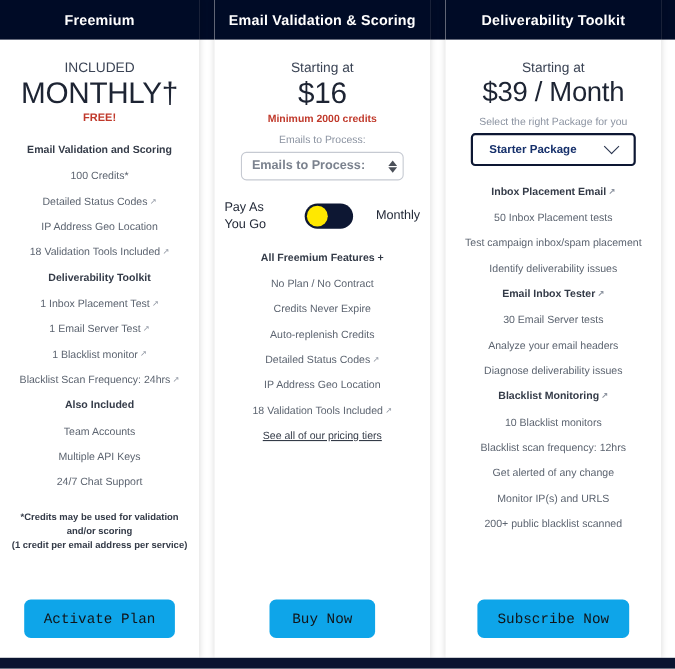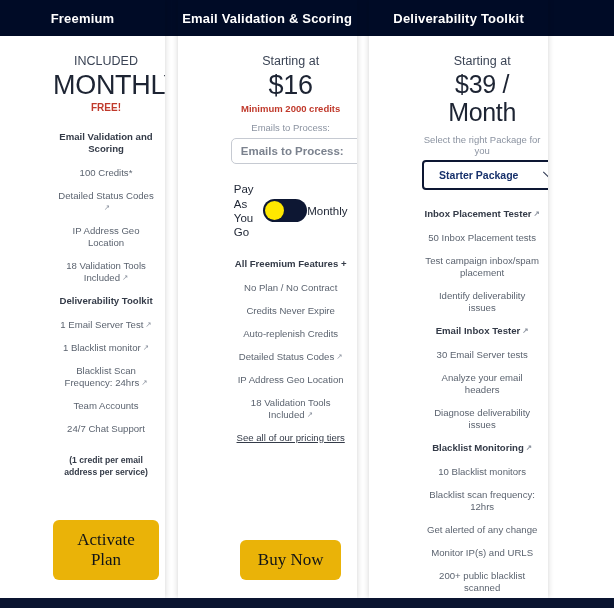--- a/index.html
+++ b/index.html
@@ -32,21 +32,21 @@
   .bottom-band {
     position: absolute;
     left: 0; bottom: 0;
     width: 614px;
     height: 10px;
     background: #0a1430;
   }
   .cards {
     position: absolute;
     left: 0; top: 0;
-    width: 548px;
+    width: 614px;
     height: 598px;
     display: flex;
     align-items: stretch;
   }
   .card {
     position: relative;
     background: #ffffff;
     display: flex;
     flex-direction: column;
     box-shadow: 0 0 6px rgba(0,0,0,0.18);
@@ -70,21 +70,20 @@
     letter-spacing: 0.2px;
     flex: 0 0 auto;
   }
   .card-body {
     flex: 1 1 auto;
     display: flex;
     flex-direction: column;
     align-items: flex-end;
     padding: 0 6px;
     box-sizing: border-box;
-    margin-left: 47px;
   }
 
   .price-block {
     text-align: center;
     width: 100%;
     padding-top: 18px;
   }
   .starting {
     font-size: 12.5px;
     color: #3b4455;
@@ -257,29 +256,29 @@
 
   
   .cta-wrap {
     margin-top: auto;
     width: 100%;
     display: flex;
     justify-content: center;
     padding-bottom: 18px;
   }
   .cta {
-    background: #eab308;
+    background: #0ea5e9;
     color: #111418;
-    font-size: 17px;
+    font-size: 13px;
     border: none;
     border-radius: 6px;
     padding: 10px 18px;
     min-width: 96px;
     cursor: pointer;
-    font-family: Liberation Serif, serif;
+    font-family: Liberation Mono, monospace;
   }
 </style>
 </head>
 <body>
 
 <div id="page">
 
   <div class="top-band"></div>
 
   <div class="cards">
@@ -295,29 +294,33 @@
         </div>
 
         <div class="features">
           <div class="feat bold"><span>Email Validation and Scoring</span></div>
           <div class="feat"><span>100 Credits*</span></div>
           <div class="feat"><span>Detailed Status Codes</span><span class="ext">↗</span></div>
           <div class="feat"><span>IP Address Geo Location</span></div>
           <div class="feat"><span>18 Validation Tools Included</span><span class="ext">↗</span></div>
 
           <div class="feat bold spacer-top"><span>Deliverability Toolkit</span></div>
+          <div class="feat"><span>1 Inbox Placement Test</span><span class="ext">↗</span></div>
           <div class="feat"><span>1 Email Server Test</span><span class="ext">↗</span></div>
           <div class="feat"><span>1 Blacklist monitor</span><span class="ext">↗</span></div>
           <div class="feat"><span>Blacklist Scan Frequency: 24hrs</span><span class="ext">↗</span></div>
 
+          <div class="feat bold spacer-top"><span>Also Included</span></div>
           <div class="feat"><span>Team Accounts</span></div>
+          <div class="feat"><span>Multiple API Keys</span></div>
           <div class="feat"><span>24/7 Chat Support</span></div>
         </div>
 
         <div class="footnote">
+          <div>*Credits may be used for validation and/or scoring</div>
           <div>(1 credit per email address per service)</div>
         </div>
 
         <div class="cta-wrap">
           <button class="cta">Activate Plan</button>
         </div>
       </div>
     </div>
 
     <div class="gap"></div>
@@ -377,21 +380,21 @@
           <div class="price-main small">$39 / Month</div>
           <div class="sub-label">Select the right Package for you</div>
         </div>
 
         <div class="dropdown">
           <span class="dd-text">Starter Package</span>
           <span class="chev"></span>
         </div>
 
         <div class="features">
-          <div class="feat bold"><span>Inbox Placement Tester</span><span class="ext">↗</span></div>
+          <div class="feat bold"><span>Inbox Placement Email</span><span class="ext">↗</span></div>
           <div class="feat"><span>50 Inbox Placement tests</span></div>
           <div class="feat"><span>Test campaign inbox/spam placement</span></div>
           <div class="feat"><span>Identify deliverability issues</span></div>
 
           <div class="feat bold spacer-top"><span>Email Inbox Tester</span><span class="ext">↗</span></div>
           <div class="feat"><span>30 Email Server tests</span></div>
           <div class="feat"><span>Analyze your email headers</span></div>
           <div class="feat"><span>Diagnose deliverability issues</span></div>
 
           <div class="feat bold spacer-top"><span>Blacklist Monitoring</span><span class="ext">↗</span></div>

